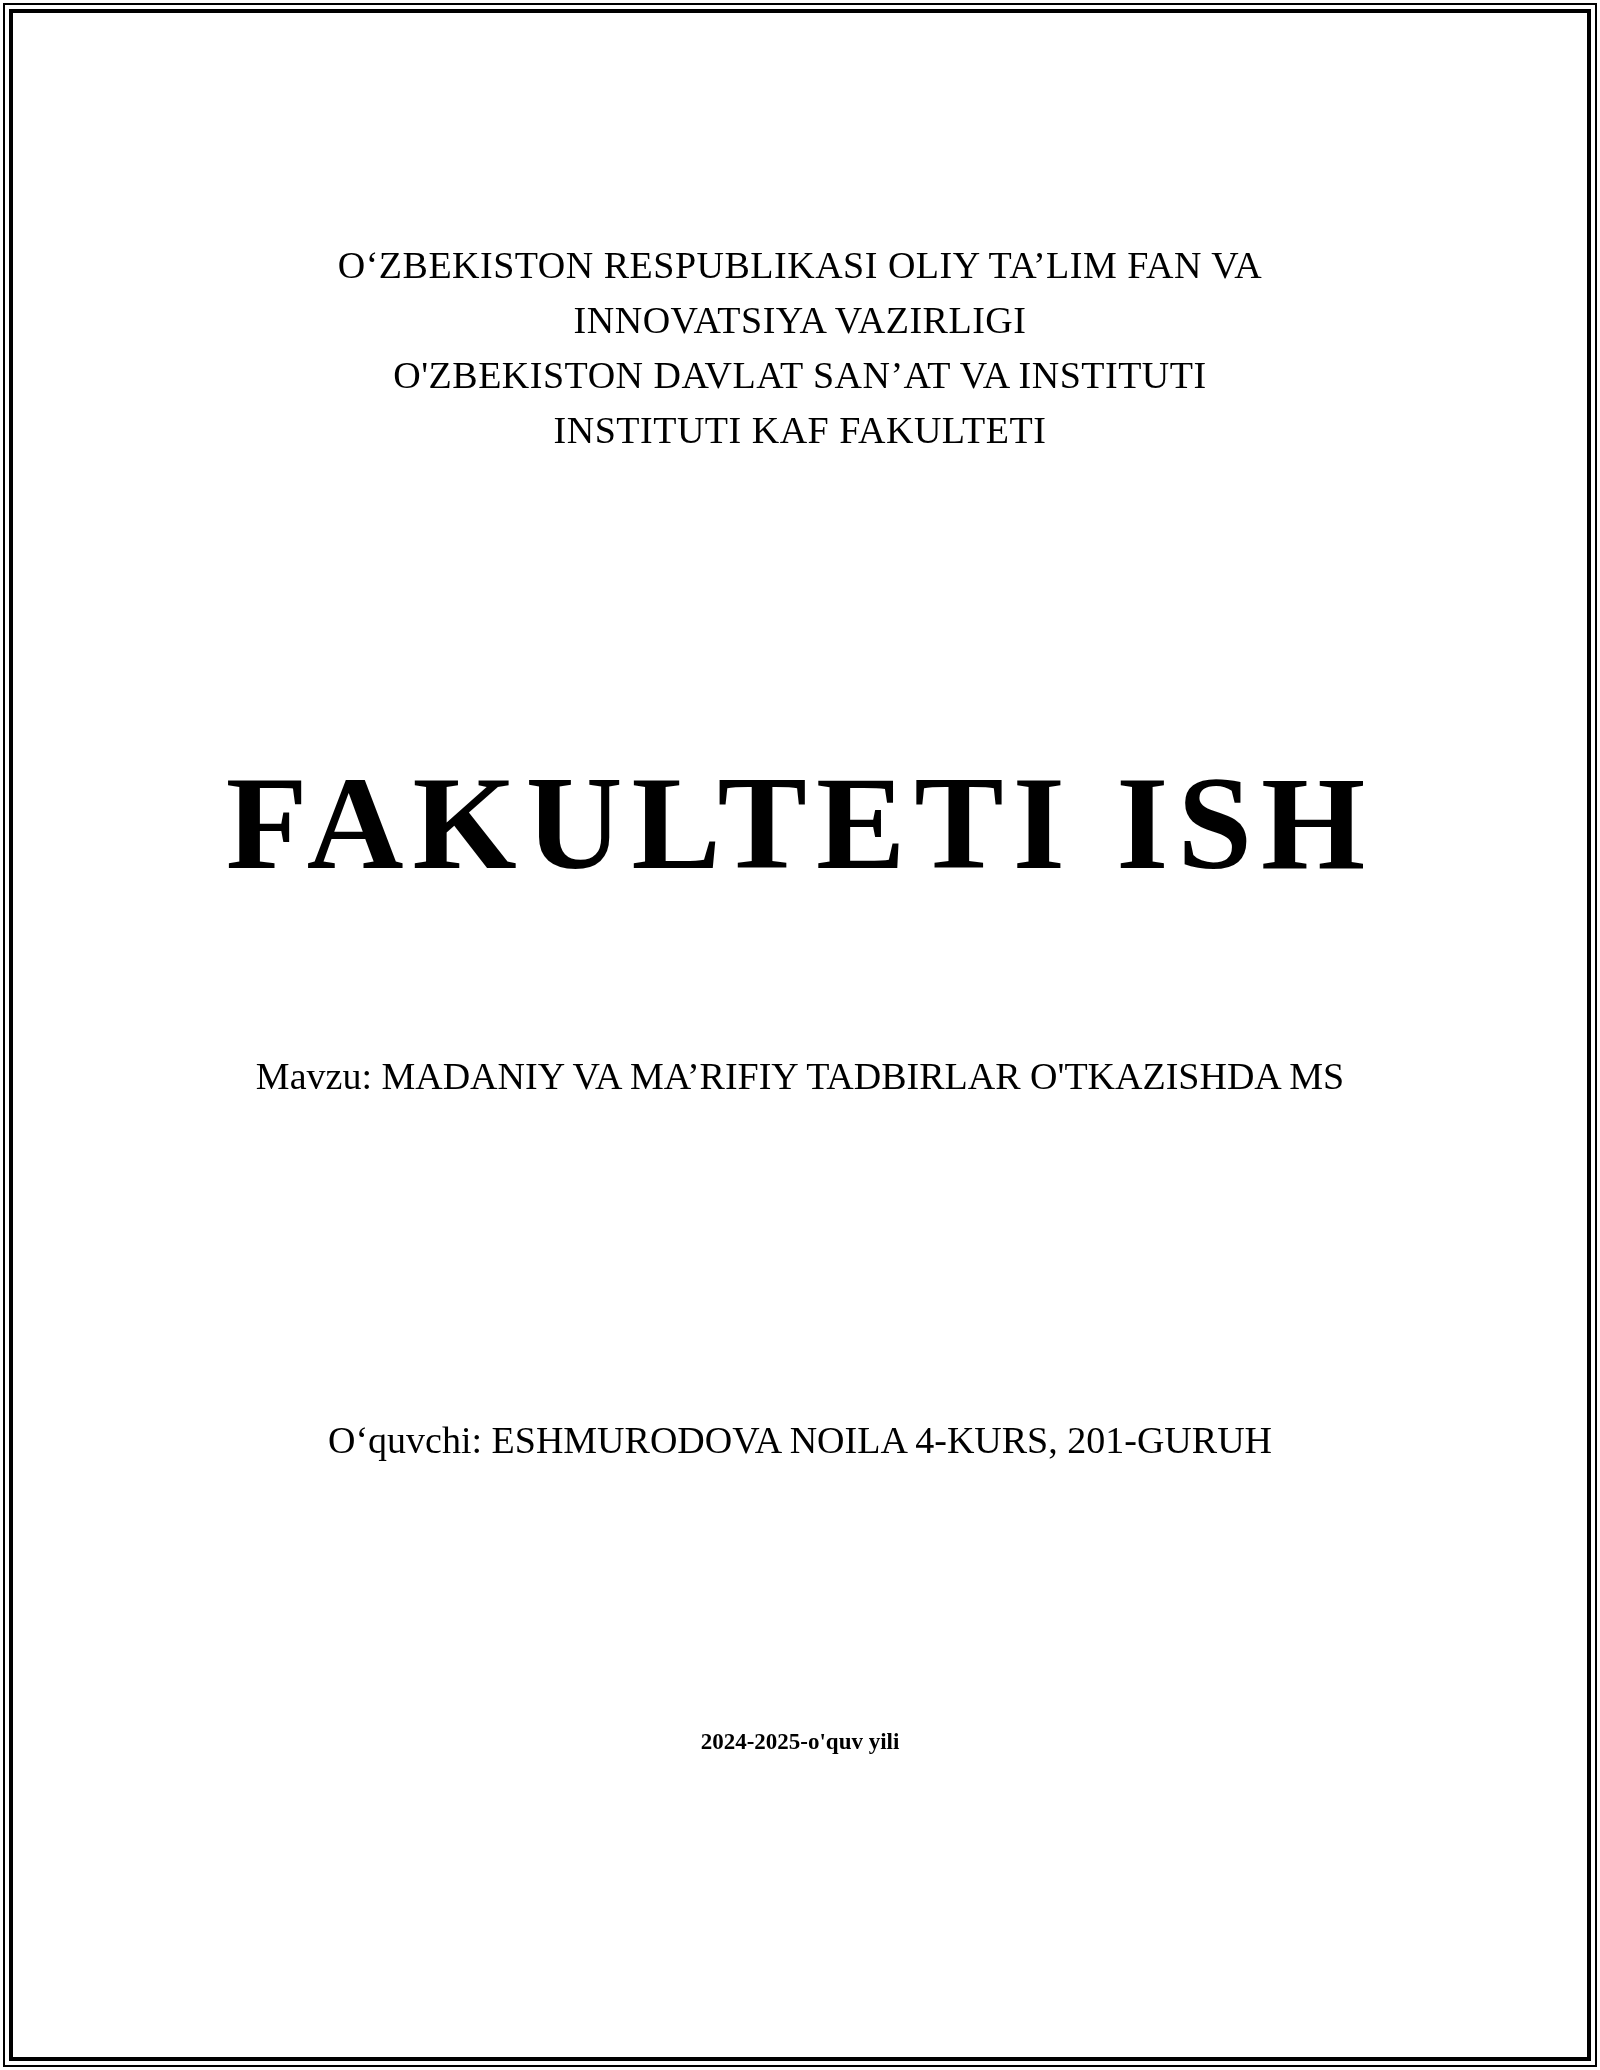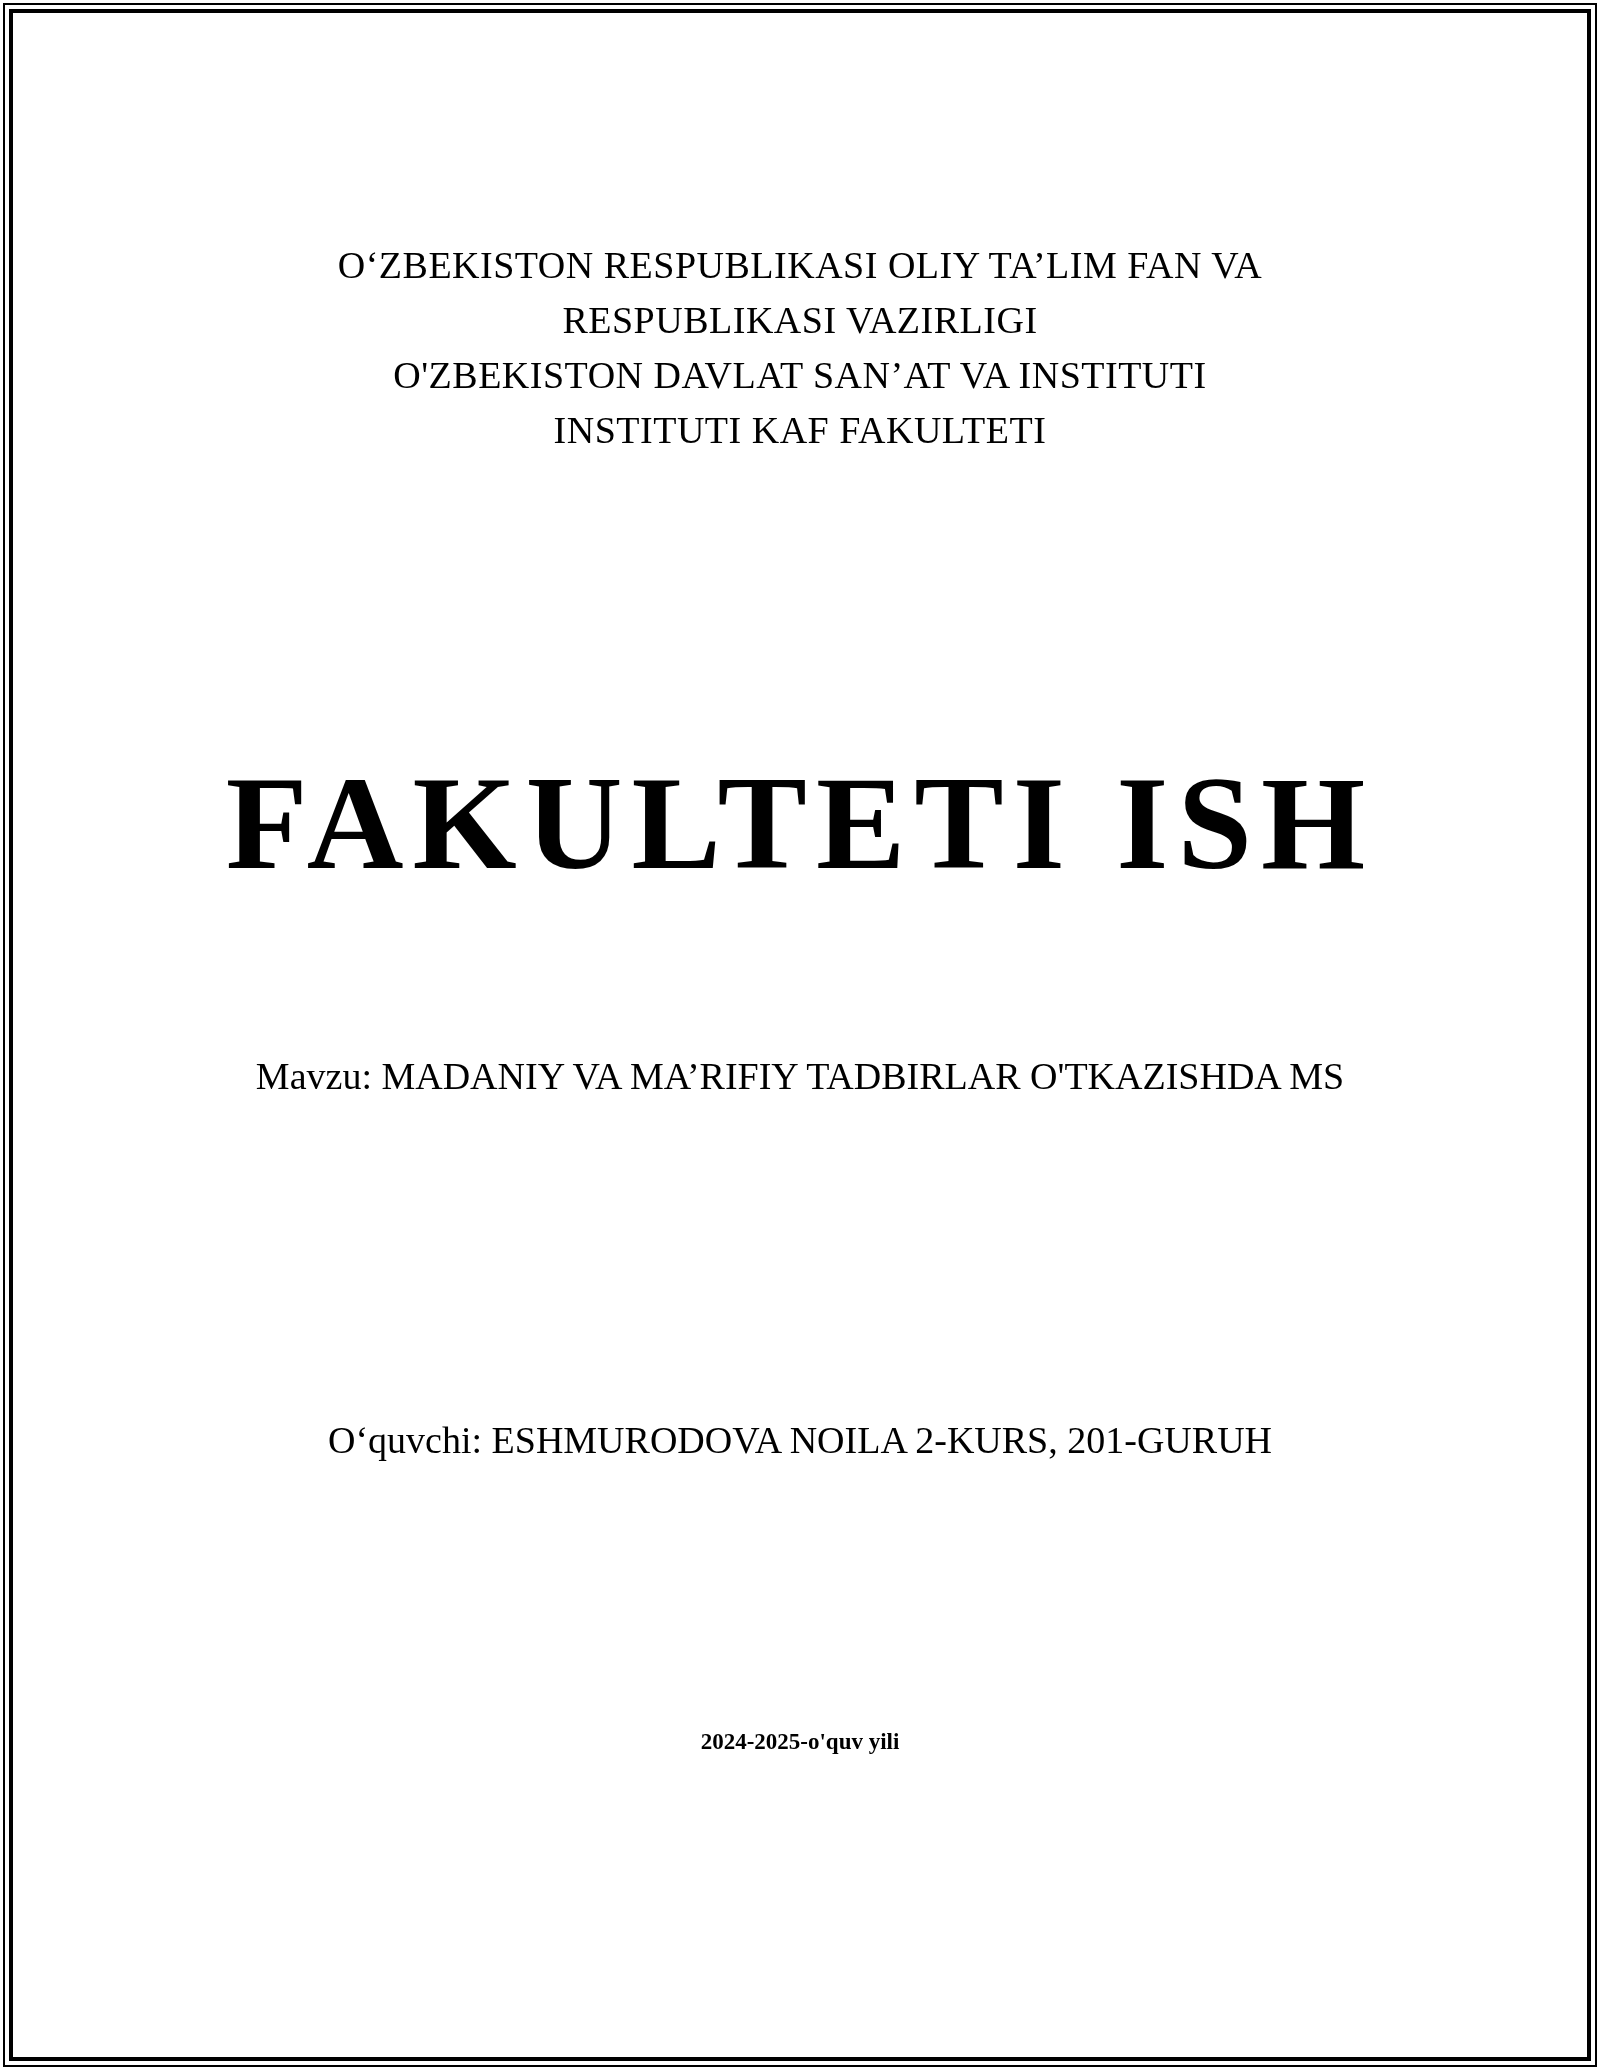--- a/index.html
+++ b/index.html
@@ -68,27 +68,27 @@
 </style>
 </head>
 <body>
 
 <div class="page">
   <div class="border-outer"></div>
   <div class="border-inner"></div>
 
   <div class="center-block header">
     <div>OʻZBEKISTON RESPUBLIKASI OLIY TA’LIM FAN VA</div>
-    <div>RESPUBLIKASI VAZIRLIGI</div>
+    <div>INNOVATSIYA VAZIRLIGI</div>
     <div>O'ZBEKISTON DAVLAT SAN’AT VA INSTITUTI</div>
     <div>INSTITUTI KAF FAKULTETI</div>
   </div>
 
   <h1 class="center-block main-title">FAKULTETI ISH</h1>
 
   <div class="center-block topic">
     <div>Mavzu: MADANIY VA MA’RIFIY TADBIRLAR O'TKAZISHDA MS</div>
   </div>
 
-  <div class="center-block student">Oʻquvchi: ESHMURODOVA NOILA 2-KURS, 201-GURUH</div>
+  <div class="center-block student">Oʻquvchi: ESHMURODOVA NOILA 4-KURS, 201-GURUH</div>
 
   <div class="center-block year">2024-2025-o'quv yili</div>
 </div>
 
 </body></html>

